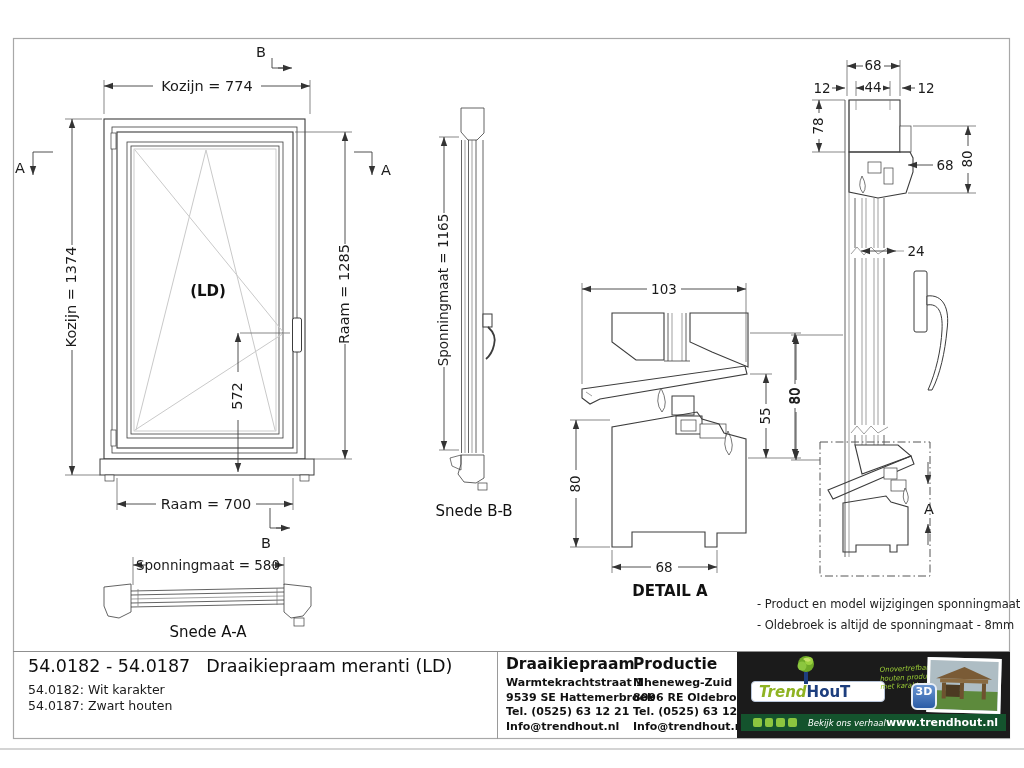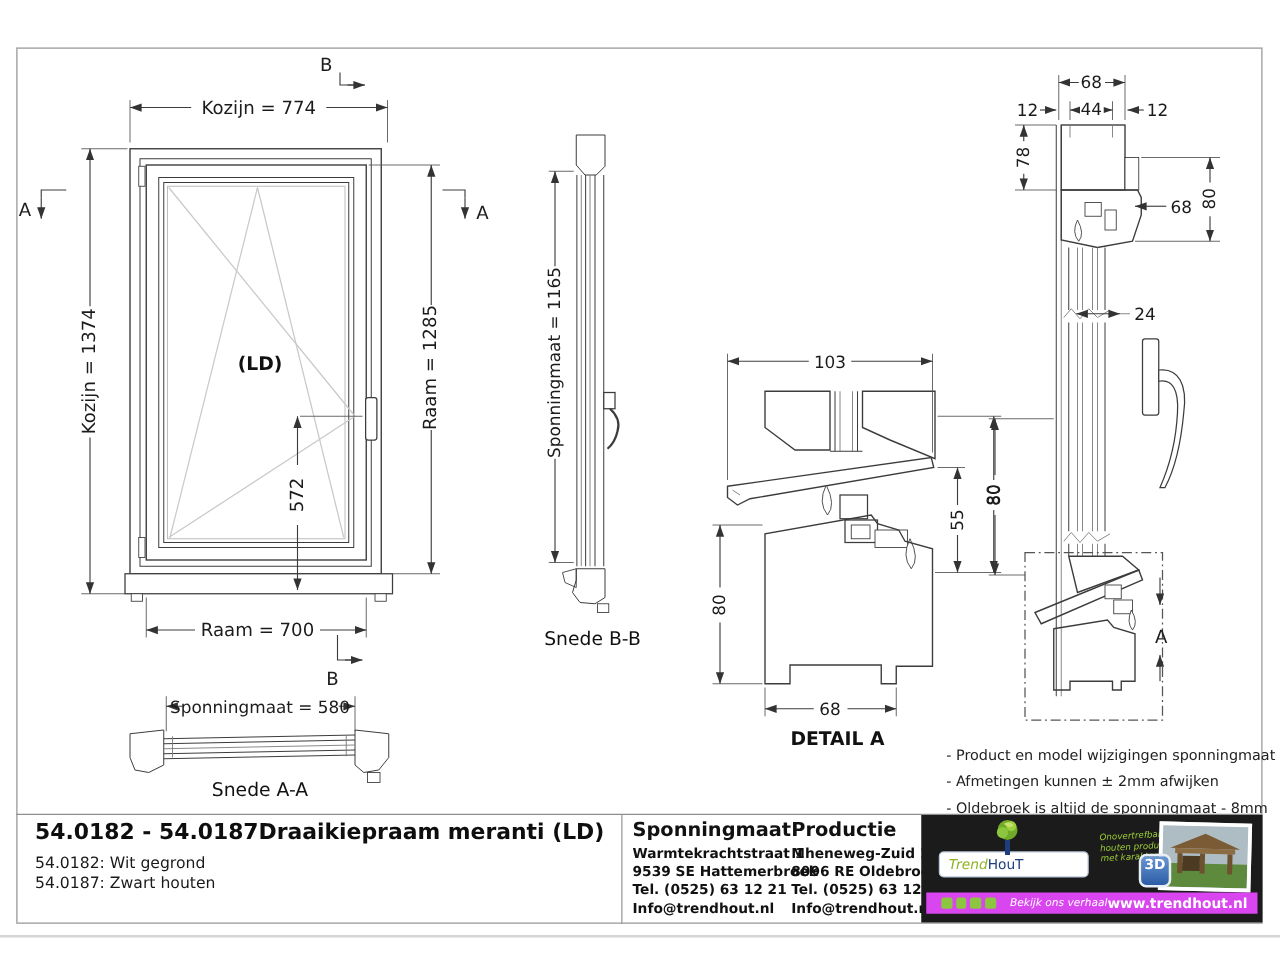--- a/index.html
+++ b/index.html
@@ -18,44 +18,44 @@
   .dtm{font-size:14.5px;fill:#1b1b1b;text-anchor:middle}
   .lbl{font-size:15px;fill:#111;text-anchor:middle}
   .ldb{font-size:15px;font-weight:bold;fill:#111;text-anchor:middle}
   .mk{font-size:14.5px;fill:#1b1b1b;text-anchor:middle}
   .wr{fill:#fff}
 
   .notes{position:absolute;left:757px;top:597px;width:260px;font-size:11.5px;color:#222;}
   .notes div{margin-bottom:7px;white-space:nowrap}
 
   .tblock{position:absolute;left:13px;top:651px;width:997px;height:87px;border-top:1px solid #8f8f8f;}
-  .tb-title{position:absolute;left:15px;top:4px;display:flex;font-size:17.5px;font-weight:bold;color:#0e0e0e;white-space:nowrap}
+  .tb-title{position:absolute;left:15px;top:4px;display:flex;gap:16px;font-size:17.5px;font-weight:normal;color:#0e0e0e;white-space:nowrap}
   .tb-var1{position:absolute;left:15px;top:30px;font-size:12.5px;color:#1a1a1a}
   .tb-var2{position:absolute;left:15px;top:46px;font-size:12.5px;color:#1a1a1a}
   .tb-div{position:absolute;left:484px;top:0;height:87px;border-left:1px solid #9a9a9a}
   .tb-col{position:absolute;top:3px;color:#111;white-space:nowrap}
   .tb-col .hd{font-size:15.5px;font-weight:bold;}
   .tb-col .ad{margin-top:3px;font-size:11px;font-weight:bold;line-height:14.5px;}
   .col-office{left:493px}
   .col-prod{left:620px}
 
   .logo{position:absolute;left:737px;top:652px;width:273px;height:86px;background:#1b1b1b;}
-  .pill{position:absolute;left:14px;top:29px;width:120px;height:21px;background:#fff;border:1px solid #b9c6da;
-        border-radius:4px;line-height:20px;font-weight:normal;font-size:11px;padding-left:7px;box-sizing:border-box;white-space:nowrap}
+  .pill{position:absolute;left:14px;top:29px;width:134px;height:21px;background:#fff;border:1px solid #b9c6da;
+        border-radius:4px;line-height:20px;font-weight:bold;font-size:15px;padding-left:7px;box-sizing:border-box;white-space:nowrap}
   .pill .t1{color:#8fb323;font-style:italic}
   .pill .t2{color:#1d3e7e}
   .tree{position:absolute;left:57px;top:3px}
   .tagline{position:absolute;left:143px;top:12px;width:80px;font-size:7px;font-style:italic;color:#9bcd35;
            line-height:8.5px;transform:rotate(-3deg)}
   .photo{position:absolute;left:190px;top:6px;width:68px;height:49px;border:3px solid #fff;transform:rotate(1.5deg);
          background:#b9c4c9;overflow:hidden}
   .badge3d{position:absolute;left:174px;top:31px;width:26px;height:27px;border:2px solid #e8eef5;border-radius:6px;
            background:linear-gradient(#6a96d2,#2b5ca6);color:#fff;font-weight:bold;font-size:11px;
            display:flex;align-items:flex-start;justify-content:center;box-sizing:border-box}
-  .bluebar{position:absolute;left:4px;right:4px;top:62px;height:17px;background:#d946ef;display:flex;align-items:center}
+  .bluebar{position:absolute;left:4px;right:4px;top:62px;height:17px;background:#14532d;display:flex;align-items:center}
   .sq{width:9px;height:9px;background:#8cc63f;border-radius:2px;margin-right:3px}
   .sq:first-child{margin-left:12px}
   .slogan{margin-left:8px;color:#fff;font-style:italic;font-size:8.5px;white-space:nowrap}
   .website{margin-left:auto;margin-right:8px;color:#fff;font-weight:bold;font-size:11px}
   .pagebreak{position:absolute;left:0;top:748px;width:1024px;height:2px;background:#d4d4d4}
 </style>
 </head>
 <body>
 
 <div class="page">
@@ -375,35 +375,34 @@
       <line x1="796" y1="380" x2="796" y2="335" class="dim" marker-end="url(#ar)"></line>
       <line x1="796" y1="412" x2="796" y2="460" class="dim" marker-end="url(#ar)"></line>
       <text transform="rotate(-90 796 396)" x="796" y="400" class="dt">80</text>
     </g>
   </g>
 </svg>
 
 
 <div class="notes">
   <div>- Product en model wijzigingen sponningmaat</div>
-  <div>- Afmetingen kunnen ± 2mm afwijken</div>
   <div>- Oldebroek is altijd de sponningmaat - 8mm</div>
 </div>
 
 
 <div class="tblock">
   <div class="tb-title">
     <span>54.0182 - 54.0187</span>
     <span>Draaikiepraam meranti (LD)</span>
   </div>
-  <div class="tb-var1">54.0182: Wit gegrond</div>
+  <div class="tb-var1">54.0182: Wit karakter</div>
   <div class="tb-var2">54.0187: Zwart houten</div>
   <div class="tb-div"></div>
   <div class="tb-col col-office">
-    <div class="hd">Sponningmaat</div>
+    <div class="hd">Draaikiepraam</div>
     <div class="ad">
       <div>Warmtekrachtstraat 1</div>
       <div>9539 SE Hattemerbroek</div>
       <div>Tel. (0525) 63 12 21</div>
       <div>Info@trendhout.nl</div>
     </div>
   </div>
   <div class="tb-col col-prod">
     <div class="hd">Productie</div>
     <div class="ad">

